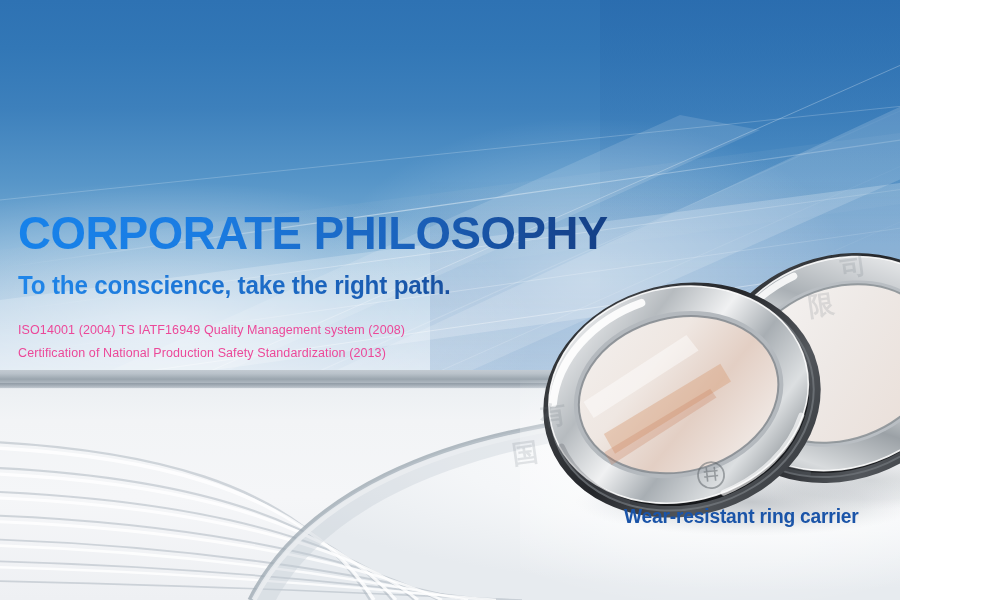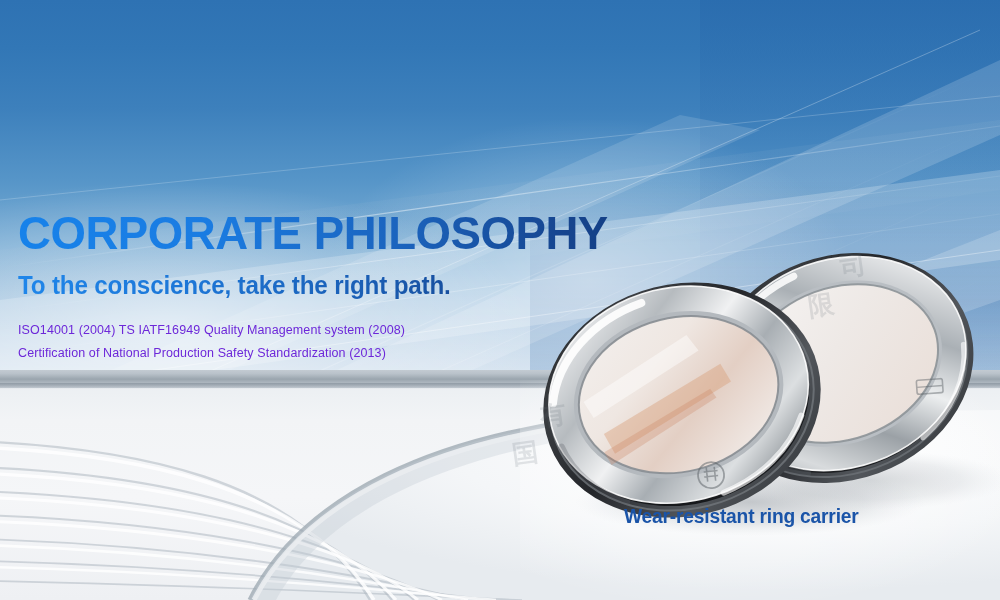--- a/index.html
+++ b/index.html
@@ -1,21 +1,21 @@
 <!DOCTYPE html>
 <html><head>
 <meta charset="utf-8">
 <title>Corporate Philosophy Banner</title>
 <style>
   html,body{margin:0;padding:0;background:#ffffff;}
   body{font-family:"Liberation Sans","DejaVu Sans",sans-serif;}
 
   #banner{
     position:relative;
-    width:1000px;height:600px;
+    width:900px;height:600px;
     overflow:hidden;
     user-select:none;
   }
 
   
   .bg-sky{
     position:absolute;inset:0;
     background:linear-gradient(to bottom,
         #2e72b3 0%,
         #3277b6 8%,
@@ -124,21 +124,21 @@
     -webkit-text-fill-color:transparent;
     transform:scaleX(.97);
     transform-origin:left center;
   }
 
   .certs{margin:20px 0 0 0;padding:0;list-style:none;}
   .certs li{
     font-family:"Liberation Sans","DejaVu Sans",sans-serif;
     font-size:12.5px;
     line-height:23px;
-    color:#6d28d9;
+    color:#ec4899;
     white-space:nowrap;
     letter-spacing:.1px;
   }
 
   
   .product{
     position:absolute;left:540px;top:240px;width:460px;height:300px;
   }
   .product svg{position:absolute;left:0;top:0;}
 

